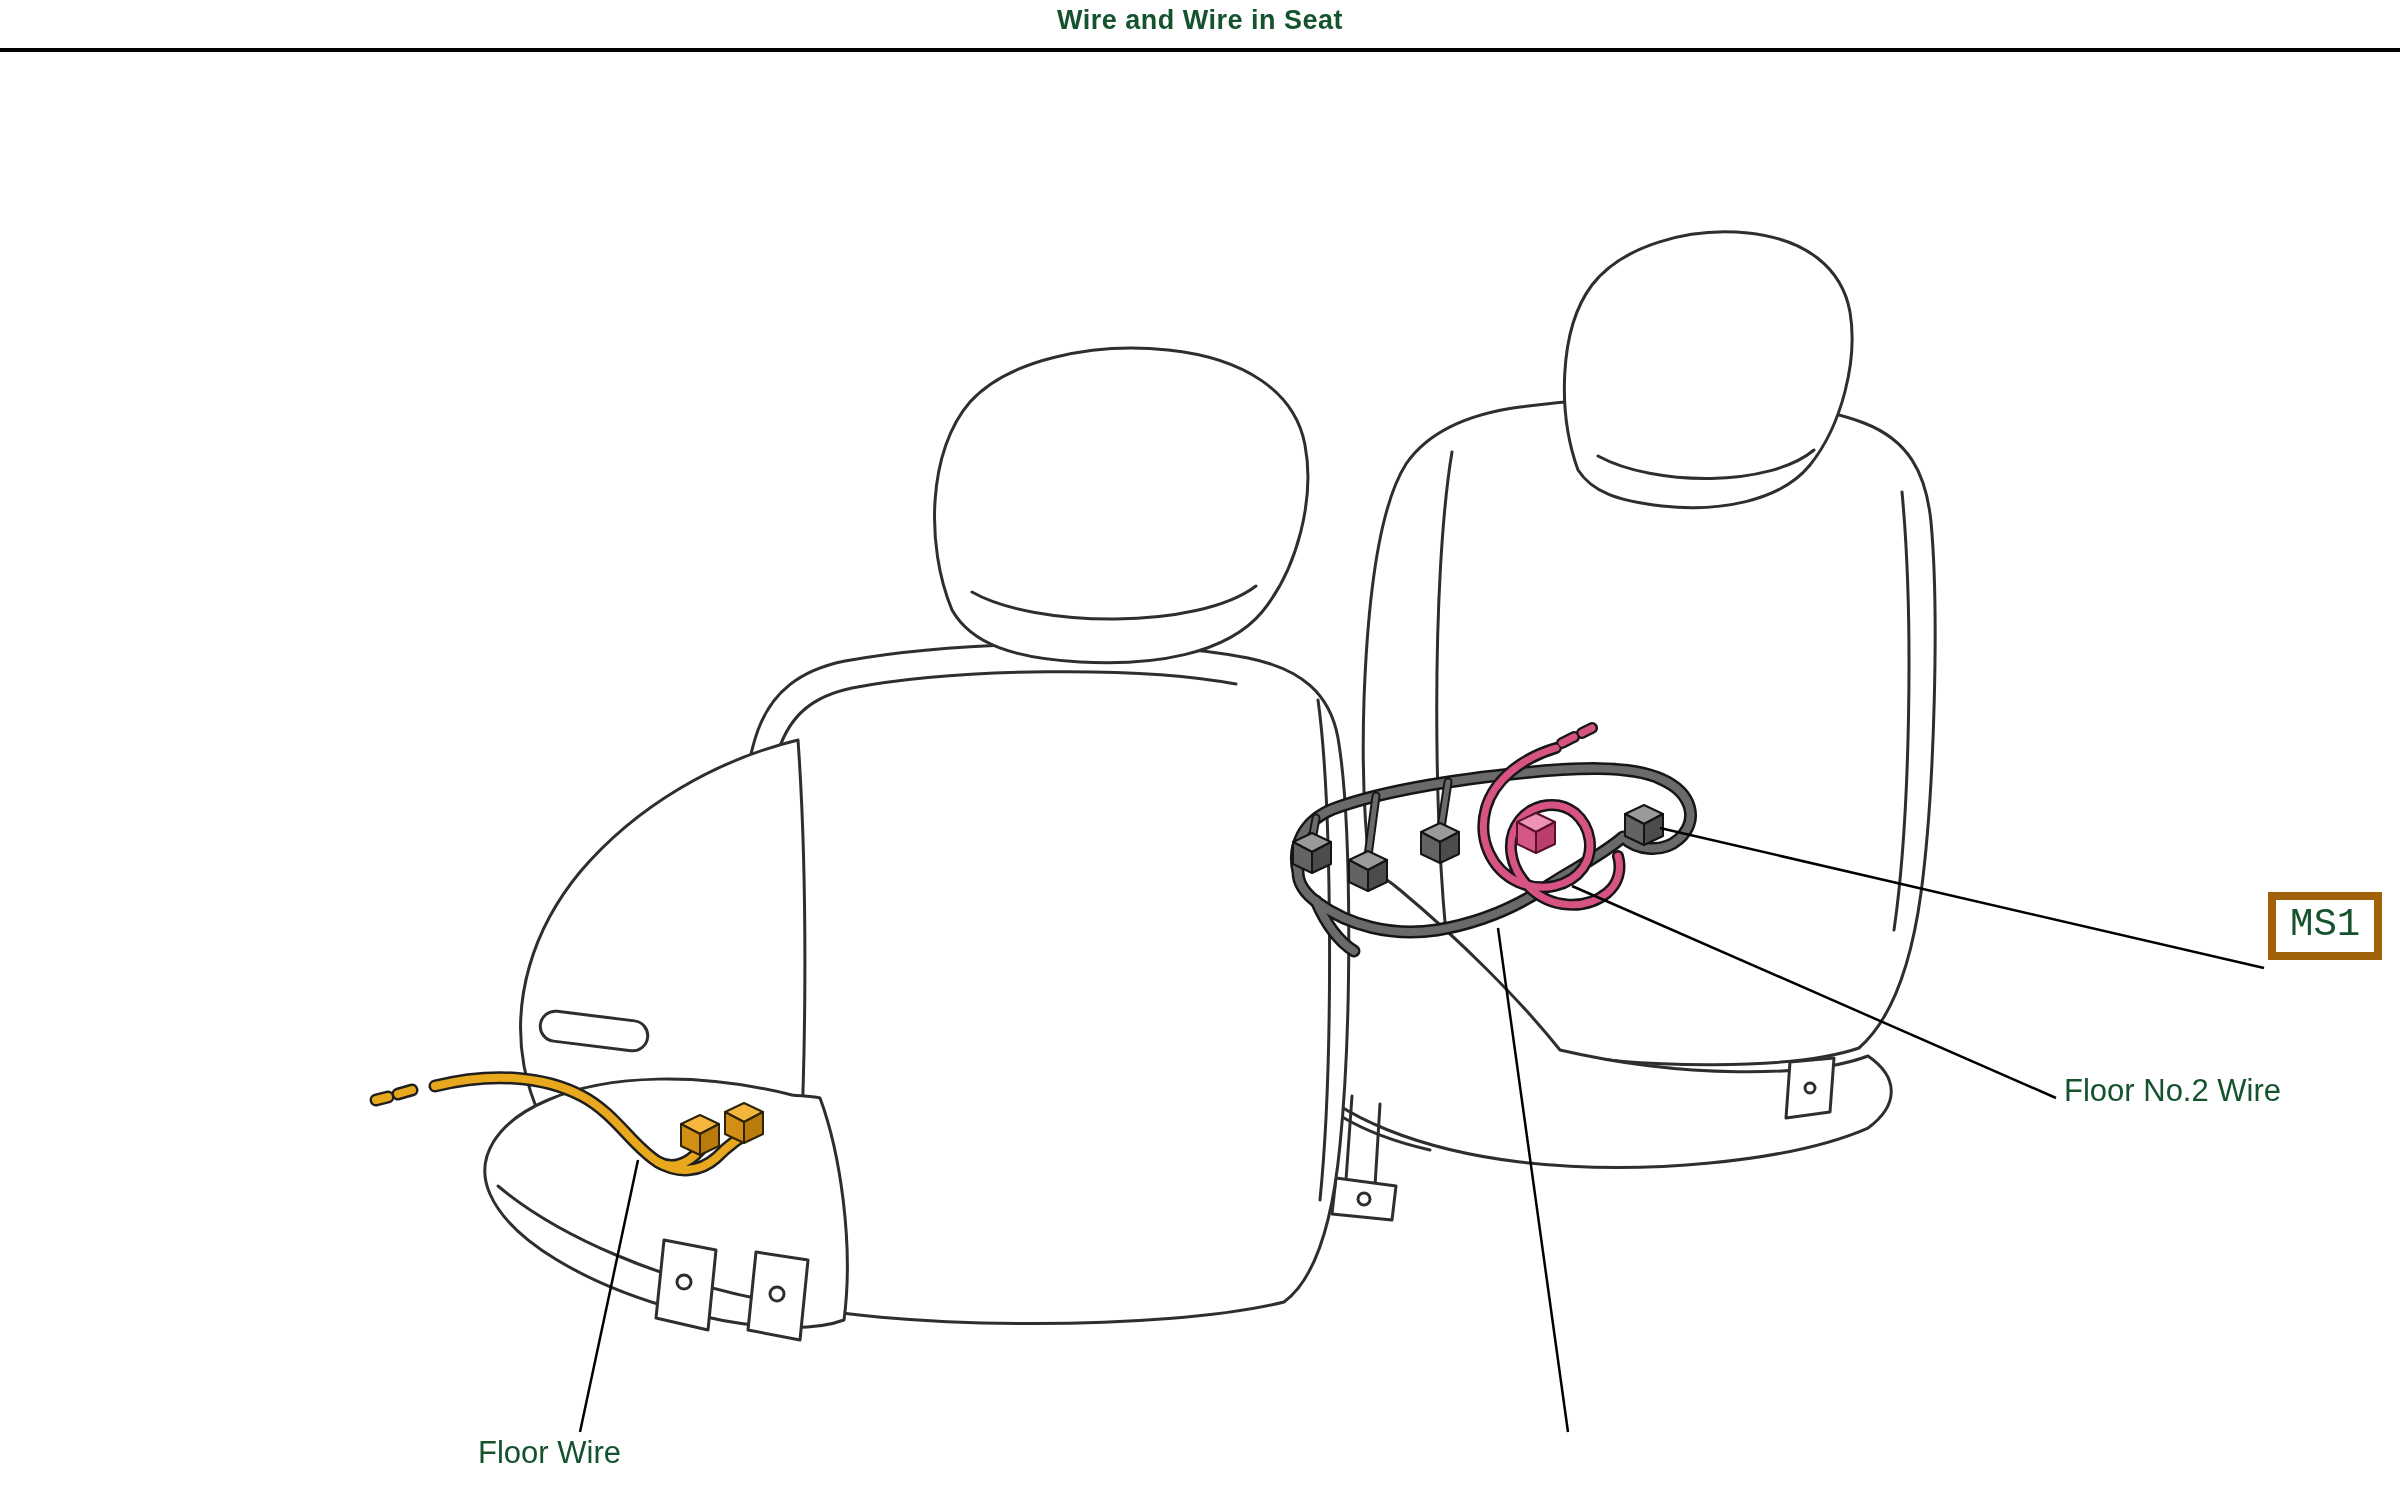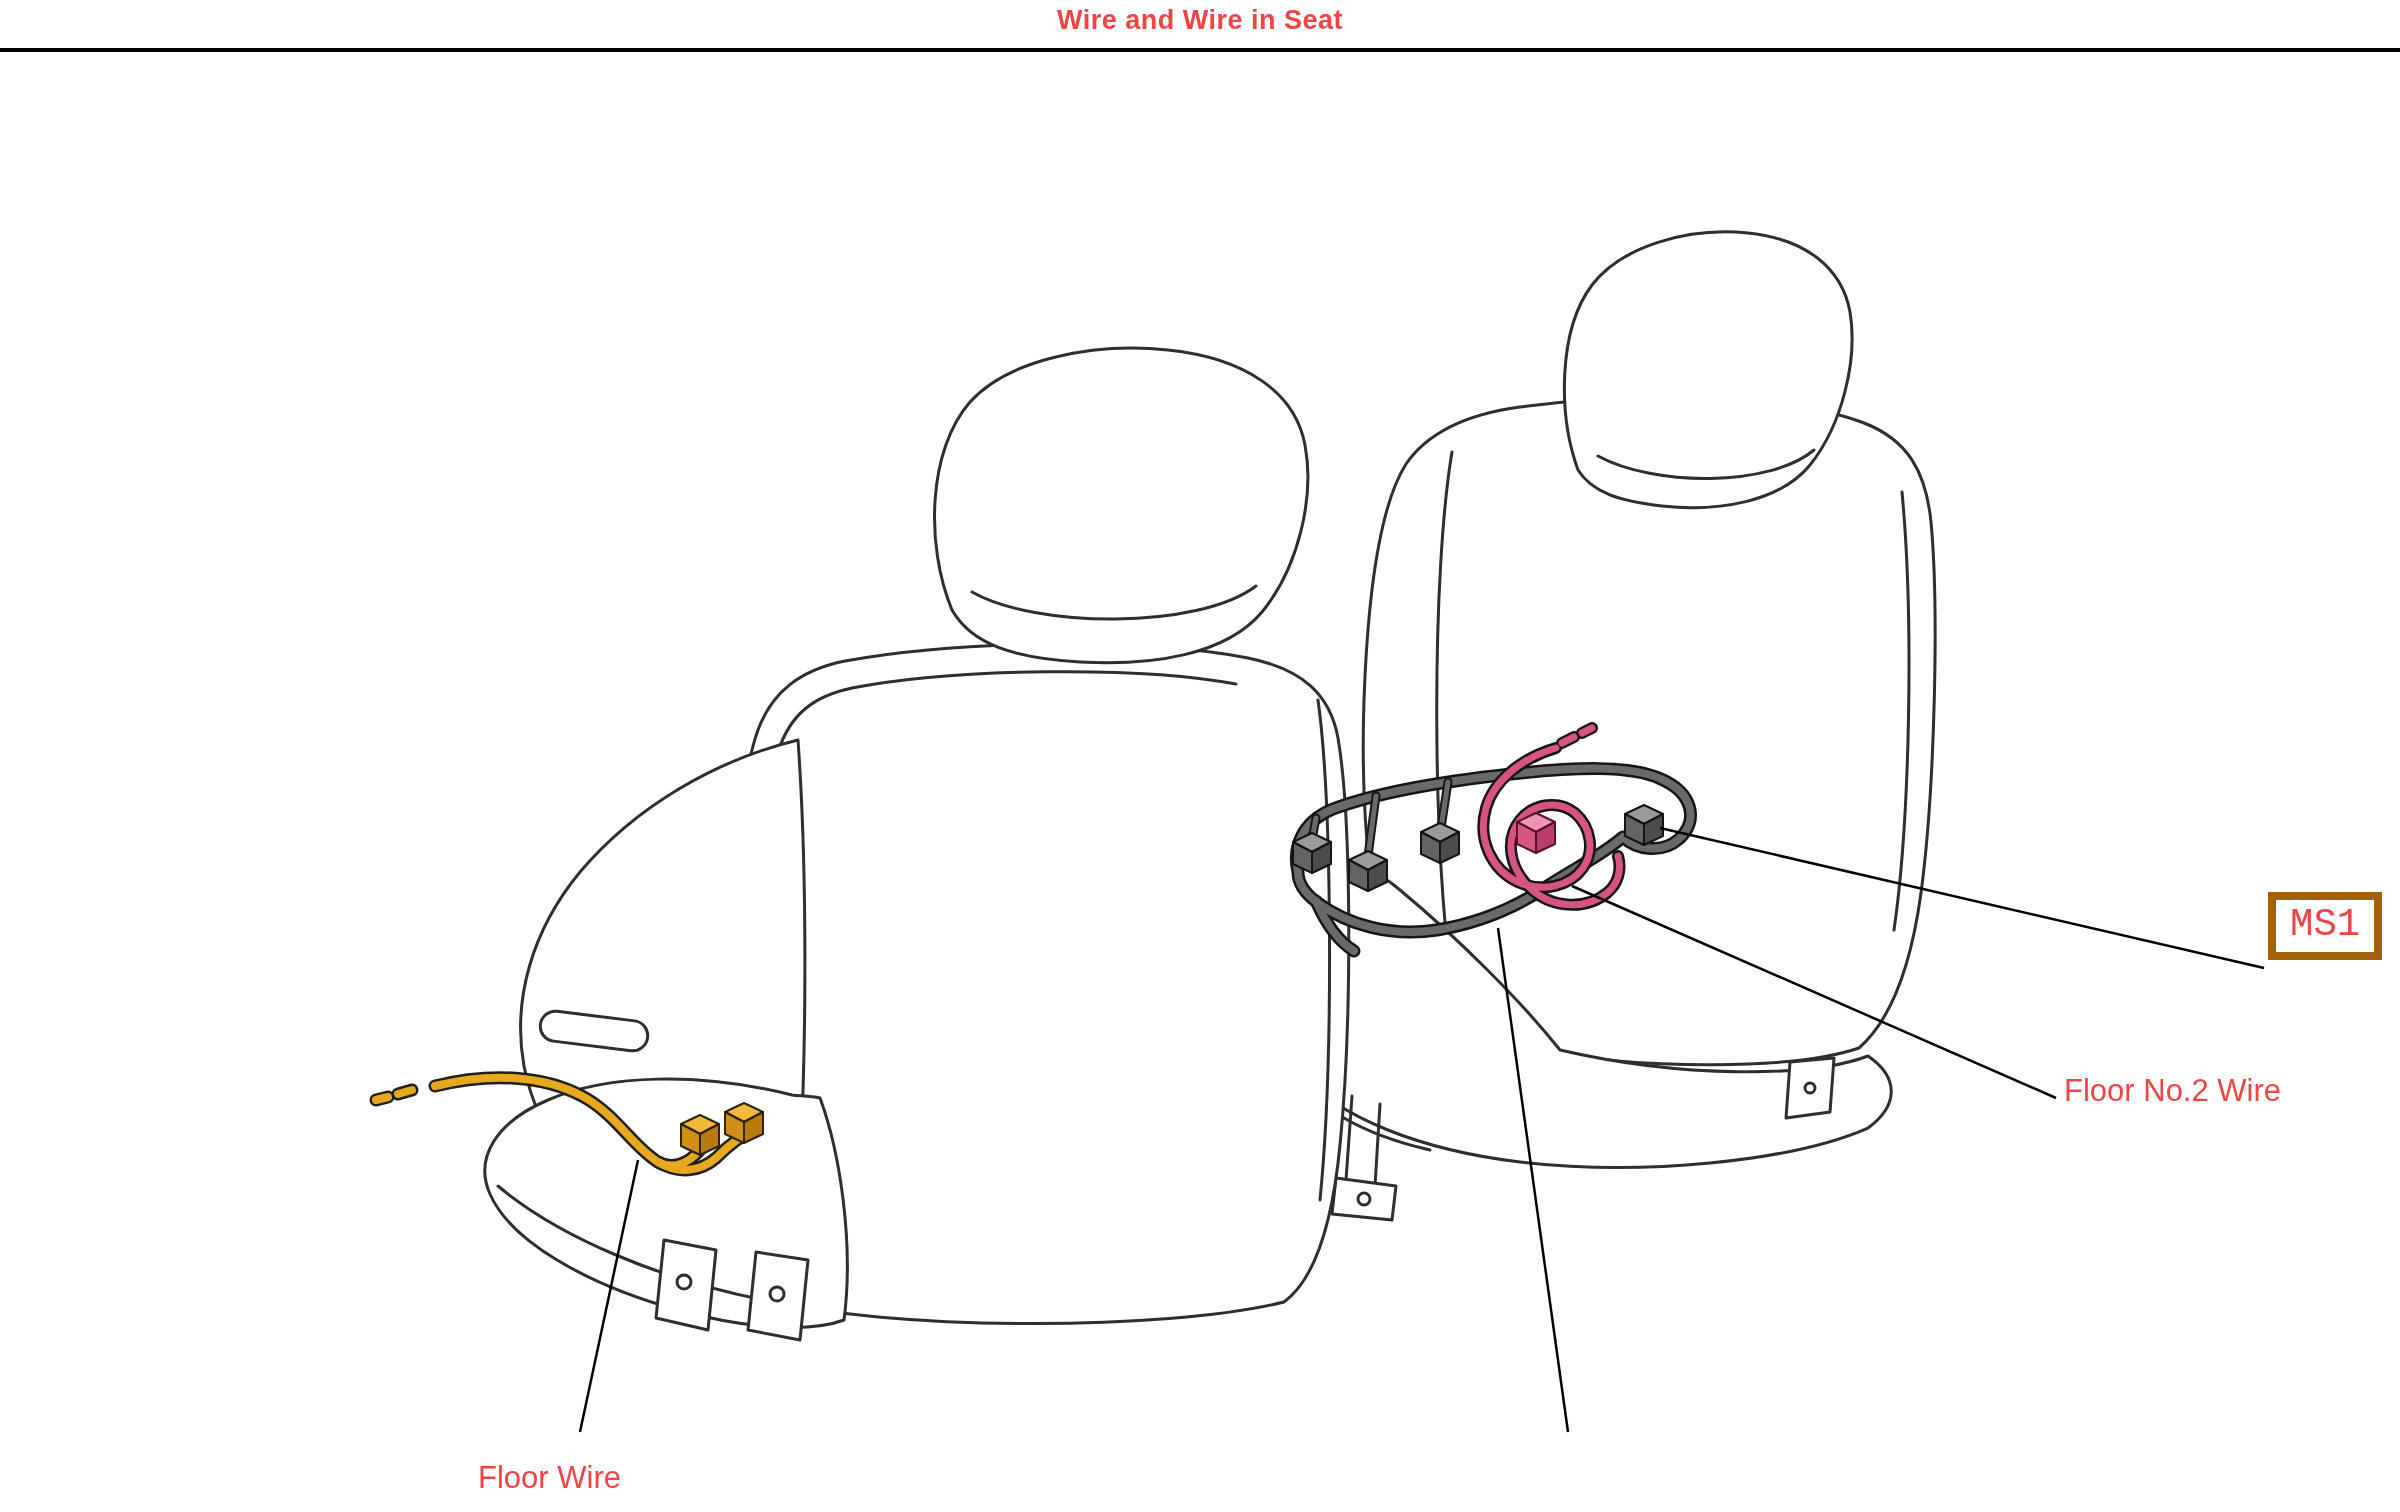--- a/index.html
+++ b/index.html
@@ -1,41 +1,41 @@
 <!DOCTYPE html>
 <html><head>
 <meta charset="utf-8">
 <style>
   html,body{margin:0;padding:0;background:#ffffff;}
   .page{
     position:relative;
     width:2400px;height:1512px;
     background:#ffffff;
     font-family:"Liberation Sans",sans-serif;
-    color:#ef4444;
+    color:#14532d;
     overflow:hidden;
   }
   .title{
     position:absolute;top:5px;left:0;width:100%;
     text-align:center;
     font-size:27px;font-weight:bold;
     letter-spacing:0.5px;
   }
   .rule{
     position:absolute;top:48px;left:0;
     width:100%;height:4px;background:#000;
   }
   .diagram-svg{position:absolute;left:0;top:0;}
   .callout-label{
     position:absolute;
     font-size:31px;
     white-space:nowrap;
     line-height:1.1;
   }
-  .label-floor-wire{left:478px;top:1436px;margin-top:25px;}
+  .label-floor-wire{left:478px;top:1436px;}
   .label-front-seat-rh{left:1380px;top:1436px;}
   .label-floor-no2{left:2064px;top:1074px;}
   .ms1-box{
     position:absolute;left:2268px;top:892px;
     border:8px solid #a16207;
     background:#fff;
     padding:3px 14px 5px 14px;
     font-size:39px;
     font-family:Liberation Mono, monospace;
   }

